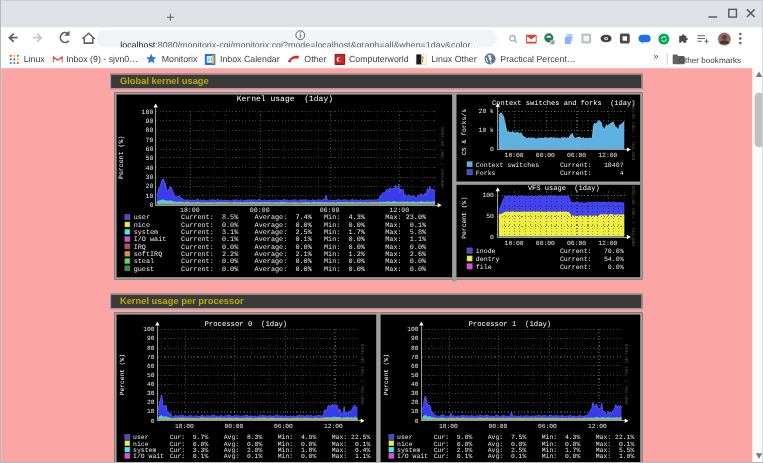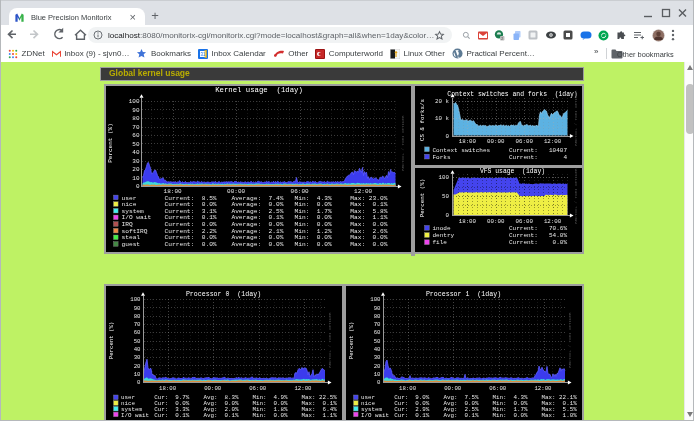--- a/index.html
+++ b/index.html
@@ -7,57 +7,44 @@
 #titlebar { position:absolute; left:0; top:0; width:694px; height:25px; background:#dee1e6; border-top:1px solid #cacdd1; }
 #tab { position:absolute; left:8px; top:7px; width:136px; height:18px; background:#fff; border-radius:8px 8px 0 0;
   display:flex; align-items:center; }
 #favicon { margin-left:5px; flex:none; }
 #tabtitle { font-size:7.5px; color:#3c4043; margin-left:6px; white-space:nowrap; }
 #tabclose { margin-left:auto; margin-right:9px; font-size:11px; color:#5f6368; line-height:10px; }
 #newtab { position:absolute; left:146px; top:7px; width:16px; height:16px; color:#5f6368; font-size:13px; text-align:center; line-height:15px; }
 #winbtns { position:absolute; right:5px; top:4px; }
 #toolbar { position:absolute; left:0; top:25px; width:694px; height:20px; background:#fff; display:flex; align-items:center; }
 #navicons { flex:none; margin-left:1px; }
-#omnibox { width:364px; height:16px; background:#f1f3f4; border-radius:8px; margin-left:-4px; display:flex; align-items:center; overflow:hidden; }
+#omnibox { width:364px; height:16px; background:#f1f3f4; border-radius:8px; margin-left:-4px; display:flex; align-items:center; overflow:hidden;flex-direction:column; }
 #url { font-size:8.1px; color:#5f6368; white-space:nowrap; margin-left:5px; flex:1; }
 #url b { color:#202124; font-weight:normal; }
 #extrow { display:flex; align-items:center; gap:6.5px; margin-left:10px; }
 #bookmarks { position:absolute; left:0; top:45px; width:694px; height:17px; background:#fff; display:flex; align-items:center; position:absolute; }
 #bookmarks svg { flex:none; margin-left:7px; }
 #bookmarks span { font-size:8px; color:#3c4043; margin-left:3.5px; white-space:nowrap; }
 #bmchev { position:absolute; left:593px; top:2px; color:#5f6368; font-size:10px; margin:0 !important; }
 #bmsep { position:absolute; left:605px; top:3px; width:1px; height:11px; background:#d0d3d6; margin:0 !important; }
-#content { position:absolute; left:0; top:62px; width:683px; height:358px; background:#bef264; overflow:hidden; }
+#content { position:absolute; left:0; top:62px; width:683px; height:358px; background:#fca5a5; overflow:hidden; }
 #pg { position:absolute; left:0; top:-62px; width:683px; height:421px; }
 .sechdr { position:absolute; background:#3a3a3a; border:1.5px solid #9e9e9e; color:#b9ad00;
   font-weight:bold; font-size:8.5px; line-height:11px; padding-left:8px; font-family:"Liberation Sans",sans-serif; }
 .gbox { position:absolute; border:2px solid #9e9e9e; background:transparent; z-index:5; }
 .gdiv { position:absolute; background:#9e9e9e; z-index:5; }
 #scrollbar { position:absolute; left:683px; top:62px; width:10px; height:358px; background:#fcfcfc; border-left:1px solid #e8e8e8; }
 #sb-up { position:absolute; left:2px; top:3px; width:0; height:0; border-left:3px solid transparent; border-right:3px solid transparent; border-bottom:5px solid #7a7a7a; }
 #sb-dn { position:absolute; left:2px; bottom:3px; width:0; height:0; border-left:3px solid transparent; border-right:3px solid transparent; border-top:5px solid #7a7a7a; }
 #sb-thumb { position:absolute; left:1px; top:22px; width:8px; height:50px; background:#c1c1c1; border-radius:4px; }
 text { white-space:pre; }
 </style></head>
 <body>
 
 <div id="titlebar">
-  <div id="tab">
-    <svg id="favicon" width="11" height="11" viewBox="0 0 24 24">
-      <path d="M3 21 L3 6 L7 3 L12 13 L17 3 L21 6 L21 21 L16 21 L16 11 L12 19 L8 11 L8 21 Z" fill="url(#mg)"></path>
-      <defs>
-          <linearGradient id="mg" x1="0" y1="0" x2="1" y2="0">
-        <stop offset="0.45" stop-color="#2d54c8"></stop>
-            <stop offset="0.55" stop-color="#38b24a"></stop>
-      </linearGradient>
-        </defs>
-    </svg>
-    <span id="tabtitle">Blue Precision Monitorix</span>
-    <span id="tabclose">×</span>
-  </div>
   <div id="newtab">+</div>
   <div id="winbtns">
     <svg width="56" height="12" viewBox="0 0 56 12">
       <line x1="10" y1="9.5" x2="18" y2="9.5" stroke="#5a5d61" stroke-width="1.4"></line>
       <rect x="28.5" y="2.5" width="7" height="7" fill="none" stroke="#5a5d61" stroke-width="1.3"></rect>
       <path d="M45 2.5 L52 9.5 M52 2.5 L45 9.5" stroke="#5a5d61" stroke-width="1.4"></path>
     </svg>
   </div>
 </div>
 <div id="toolbar">
@@ -151,29 +138,29 @@
         <circle cx="10" cy="3.5" r="2" fill="#fbbc05"></circle>
         <circle cx="16.5" cy="3.5" r="2" fill="#34a853"></circle>
     <circle cx="3.5" cy="10" r="2" fill="#4285f4"></circle>
         <circle cx="10" cy="10" r="2" fill="#ea4335"></circle>
         <circle cx="16.5" cy="10" r="2" fill="#fbbc05"></circle>
     <circle cx="3.5" cy="16.5" r="2" fill="#34a853"></circle>
         <circle cx="10" cy="16.5" r="2" fill="#4285f4"></circle>
         <circle cx="16.5" cy="16.5" r="2" fill="#ea4335"></circle>
   </g>
     </svg>
-    <span>ZDNet</span>
+    <span>Linux</span>
   <svg width="9" height="8" viewBox="0 0 22 16">
       <path d="M1 15 L1 2 L11 10 L21 2 L21 15" fill="none" stroke="#ea4335" stroke-width="2.8"></path>
     </svg>
     <span>Inbox (9) - sjvn0…</span>
   <svg width="11" height="11" viewBox="0 0 24 24">
       <path d="M12 2 L15 8.5 L22 9.2 L16.8 13.8 L18.4 20.8 L12 17.2 L5.6 20.8 L7.2 13.8 L2 9.2 L9 8.5 Z" fill="#4073d8"></path>
     </svg>
-    <span>Bookmarks</span>
+    <span>Monitorix</span>
   <svg width="10" height="10" viewBox="0 0 20 20">
       <rect width="20" height="20" rx="2" fill="#1a73e8"></rect>
       <rect x="4" y="4" width="12" height="12" fill="#fff"></rect>
       <rect x="13" y="2" width="5" height="16" fill="#fbbc05" opacity="0.7"></rect>
       <text x="10" y="13.5" font-size="9" fill="#1a73e8" text-anchor="middle" font-family="Liberation Sans">31</text>
     </svg>
     <span>Inbox Calendar</span>
   <svg width="12" height="9" viewBox="0 0 24 18">
       <path d="M2 14 C6 4 16 2 22 4 L20 9 C14 7 8 9 6 15 Z" fill="#d32f2f"></path>
       <circle cx="4.5" cy="13" r="2.5" fill="#d32f2f"></circle>
@@ -445,20 +432,21 @@
         <text x="151" y="63.0" font-family="Liberation Mono, monospace" font-size="6.0" fill="#e8e8e8" text-anchor="end" xml:space="preserve">70.6%</text>
         <rect x="8.5" y="65.60000000000001" width="4.8" height="4.8" fill="#eeee44" stroke="#888" stroke-width="0.4"></rect>
         <text x="16.5" y="70.2" font-family="Liberation Mono, monospace" font-size="6.0" fill="#e8e8e8" text-anchor="start" xml:space="preserve">dentry</text>
         <text x="93" y="70.2" font-family="Liberation Mono, monospace" font-size="6.0" fill="#e8e8e8" text-anchor="start" xml:space="preserve">Current:</text>
         <text x="151" y="70.2" font-family="Liberation Mono, monospace" font-size="6.0" fill="#e8e8e8" text-anchor="end" xml:space="preserve">54.0%</text>
         <rect x="8.5" y="72.80000000000001" width="4.8" height="4.8" fill="#ee44ee" stroke="#888" stroke-width="0.4"></rect>
         <text x="16.5" y="77.4" font-family="Liberation Mono, monospace" font-size="6.0" fill="#e8e8e8" text-anchor="start" xml:space="preserve">file</text>
         <text x="93" y="77.4" font-family="Liberation Mono, monospace" font-size="6.0" fill="#e8e8e8" text-anchor="start" xml:space="preserve">Current:</text>
         <text x="151" y="77.4" font-family="Liberation Mono, monospace" font-size="6.0" fill="#e8e8e8" text-anchor="end" xml:space="preserve">0.0%</text>
       </svg>
+      <div class="sechdr" style="left:99px;top:267px;width:484px;height:14px;">Kernel usage per processor</div>
       <div style="position:absolute;left:103px;top:284px;width:480px;height:140px;background:#000"></div>
       <div class="gbox" style="left:103px;top:284px;width:480px;height:140px;"></div>
       <div class="gdiv" style="left:341px;top:284px;width:4px;height:140px;"></div>
       <svg style="position:absolute;left:105px;top:285px" width="234" height="139">
         <rect width="234" height="139" fill="#000000"></rect>
         <text x="117.5" y="11" font-family="Liberation Mono, monospace" font-size="6.6" fill="#ffffff" text-anchor="middle" xml:space="preserve">Processor 0  (1day)</text>
         <text x="7" y="55.5" font-family="Liberation Mono, monospace" font-size="5.7" fill="#ffffff" text-anchor="middle" transform="rotate(-90 7 55.5)" xml:space="preserve">Percent (%)</text>
         <text x="34.5" y="99.2" font-family="Liberation Mono, monospace" font-size="5.7" fill="#e8e8e8" text-anchor="end" xml:space="preserve">0</text>
         <line x1="37.5" y1="97.5" x2="220" y2="97.5" stroke="#8c8c8c" stroke-opacity="0.42" stroke-width="1" stroke-dasharray="1,2" shape-rendering="crispEdges"></line>
         <text x="34.5" y="90.9" font-family="Liberation Mono, monospace" font-size="5.7" fill="#e8e8e8" text-anchor="end" xml:space="preserve">10</text>

